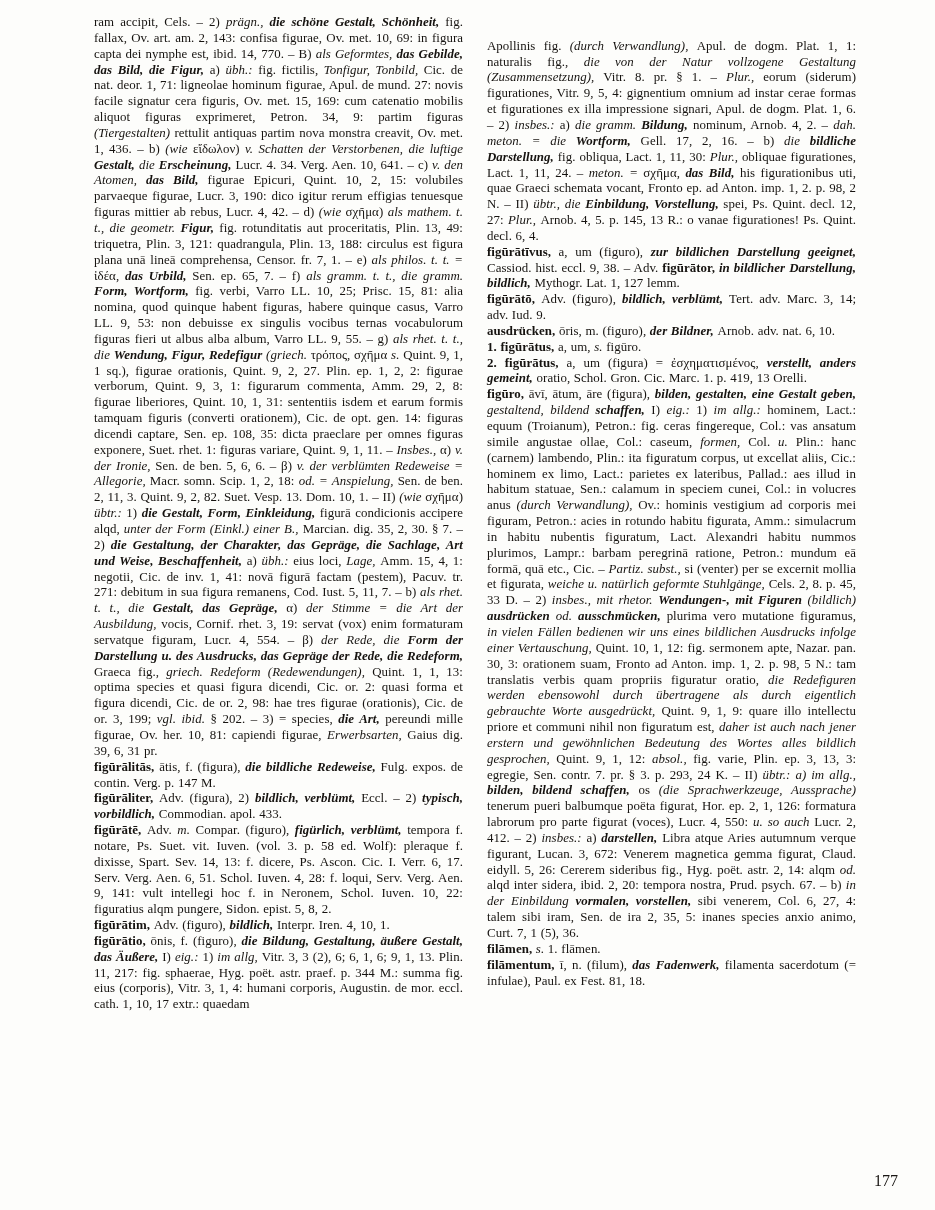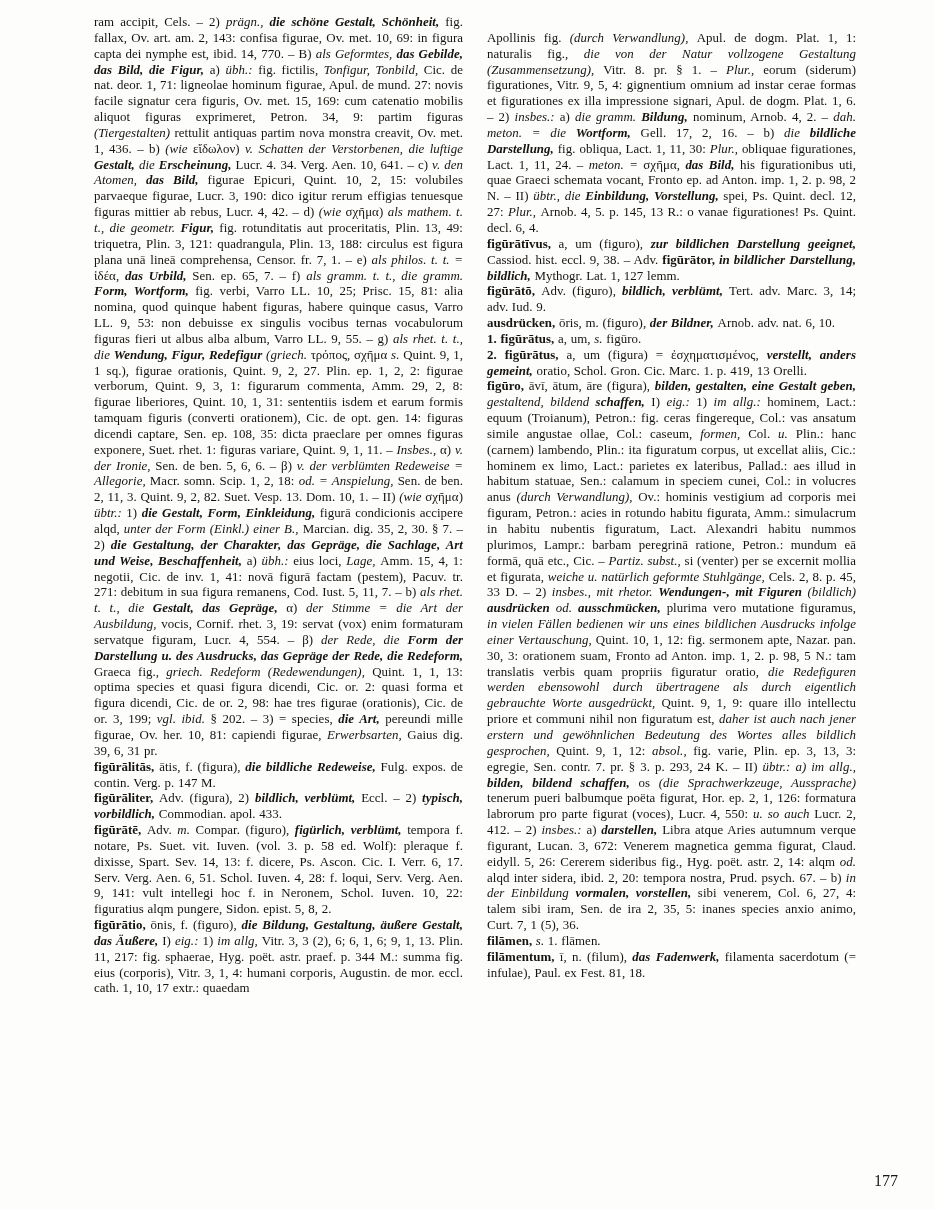--- a/index.html
+++ b/index.html
@@ -29,20 +29,21 @@
 </head>
 <body>
 
 <div class="page">
   <div class="columns">
     <div class="col">
         <p class="entry"><span>ram accipit, Cels. – 2) </span><span class="i">prägn., </span><span class="bi">die schöne Gestalt, Schönheit, </span><span>fig. fallax, Ov. art. am. 2, 143: confisa figurae, Ov. met. 10, 69: in figura capta dei nymphe est, ibid. 14, 770. – B) </span><span class="i">als Geformtes, </span><span class="bi">das Gebilde, das Bild, die Figur, </span><span>a) </span><span class="i">übh.: </span><span>fig. fictilis, </span><span class="i">Tonfigur, Tonbild, </span><span>Cic. de nat. deor. 1, 71: ligneolae hominum figurae, Apul. de mund. 27: novis facile signatur cera figuris, Ov. met. 15, 169: cum catenatio mobilis aliquot figuras exprimeret, Petron. 34, 9: partim figuras </span><span class="i">(Tiergestalten) </span><span>rettulit antiquas partim nova monstra creavit, Ov. met. 1, 436. – b) </span><span class="i">(wie </span><span>εἴδωλον) </span><span class="i">v. Schatten der Verstorbenen, die luftige </span><span class="bi">Gestalt, </span><span class="i">die </span><span class="bi">Erscheinung, </span><span>Lucr. 4. 34. Verg. Aen. 10, 641. – c) </span><span class="i">v. den Atomen, </span><span class="bi">das Bild, </span><span>figurae Epicuri, Quint. 10, 2, 15: volubiles parvaeque figurae, Lucr. 3, 190: dico igitur rerum effigias tenuesque figuras mittier ab rebus, Lucr. 4, 42. – d) </span><span class="i">(wie </span><span>σχῆμα) </span><span class="i">als mathem. t. t., die geometr. </span><span class="bi">Figur, </span><span>fig. rotunditatis aut proceritatis, Plin. 13, 49: triquetra, Plin. 3, 121: quadrangula, Plin. 13, 188: circulus est figura plana unā lineā comprehensa, Censor. fr. 7, 1. – e) </span><span class="i">als philos. t. t. = </span><span>ἰδέα, </span><span class="bi">das Urbild, </span><span>Sen. ep. 65, 7. – f) </span><span class="i">als gramm. t. t., die gramm. </span><span class="bi">Form, Wortform, </span><span>fig. verbi, Varro LL. 10, 25; Prisc. 15, 81: alia nomina, quod quinque habent figuras, habere quinque casus, Varro LL. 9, 53: non debuisse ex singulis vocibus ternas vocabulorum figuras fieri ut albus alba album, Varro LL. 9, 55. – g) </span><span class="i">als rhet. t. t., die </span><span class="bi">Wendung, Figur, Redefigur </span><span class="i">(griech. </span><span>τρόπος, σχῆμα </span><span class="i">s. </span><span>Quint. 9, 1, 1 sq.), figurae orationis, Quint. 9, 2, 27. Plin. ep. 1, 2, 2: figurae verborum, Quint. 9, 3, 1: figurarum commenta, Amm. 29, 2, 8: figurae liberiores, Quint. 10, 1, 31: sententiis isdem et earum formis tamquam figuris (converti orationem), Cic. de opt. gen. 14: figuras dicendi captare, Sen. ep. 108, 35: dicta praeclare per omnes figuras exponere, Suet. rhet. 1: figuras variare, Quint. 9, 1, 11. – </span><span class="i">Insbes., </span><span>α) </span><span class="i">v. der Ironie, </span><span>Sen. de ben. 5, 6, 6. – β) </span><span class="i">v. der verblümten Redeweise = Allegorie, </span><span>Macr. somn. Scip. 1, 2, 18: </span><span class="i">od. = Anspielung, </span><span>Sen. de ben. 2, 11, 3. Quint. 9, 2, 82. Suet. Vesp. 13. Dom. 10, 1. – II) </span><span class="i">(wie </span><span>σχῆμα) </span><span class="i">übtr.: </span><span>1) </span><span class="bi">die Gestalt, Form, Einkleidung, </span><span>figurā condicionis accipere alqd, </span><span class="i">unter der Form (Einkl.) einer B., </span><span>Marcian. dig. 35, 2, 30. § 7. – 2) </span><span class="bi">die Gestaltung, der Charakter, das Gepräge, die Sachlage, Art und Weise, Beschaffenheit, </span><span>a) </span><span class="i">übh.: </span><span>eius loci, </span><span class="i">Lage, </span><span>Amm. 15, 4, 1: negotii, Cic. de inv. 1, 41: novā figurā factam (pestem), Pacuv. tr. 271: debitum in sua figura remanens, Cod. Iust. 5, 11, 7. – b) </span><span class="i">als rhet. t. t., die </span><span class="bi">Gestalt, das Gepräge, </span><span>α) </span><span class="i">der Stimme = die Art der Ausbildung, </span><span>vocis, Cornif. rhet. 3, 19: servat (vox) enim formaturam servatque figuram, Lucr. 4, 554. – β) </span><span class="i">der Rede, die </span><span class="bi">Form der Darstellung u. des Ausdrucks, das Gepräge der Rede, die Redeform, </span><span>Graeca fig., </span><span class="i">griech. Redeform (Redewendungen), </span><span>Quint. 1, 1, 13: optima species et quasi figura dicendi, Cic. or. 2: quasi forma et figura dicendi, Cic. de or. 2, 98: hae tres figurae (orationis), Cic. de or. 3, 199; </span><span class="i">vgl. ibid. </span><span>§ 202. – 3) = species, </span><span class="bi">die Art, </span><span>pereundi mille figurae, Ov. her. 10, 81: capiendi figurae, </span><span class="i">Erwerbsarten, </span><span>Gaius dig. 39, 6, 31 pr.</span></p>
         <p class="entry"><span class="b">figūrālitās, </span><span>ātis, f. (figura), </span><span class="bi">die bildliche Redeweise, </span><span>Fulg. expos. de contin. Verg. p. 147 M.</span></p>
         <p class="entry"><span class="b">figūrāliter, </span><span>Adv. (figura), 2) </span><span class="bi">bildlich, verblümt, </span><span>Eccl. – 2) </span><span class="bi">typisch, vorbildlich, </span><span>Commodian. apol. 433.</span></p>
         <p class="entry"><span class="b">figūrātē, </span><span>Adv. </span><span class="i">m. </span><span>Compar. (figuro), </span><span class="bi">figürlich, verblümt, </span><span>tempora f. notare, Ps. Suet. vit. Iuven. (vol. 3. p. 58 ed. Wolf): pleraque f. dixisse, Spart. Sev. 14, 13: f. dicere, Ps. Ascon. Cic. I. Verr. 6, 17. Serv. Verg. Aen. 6, 51. Schol. Iuven. 4, 28: f. loqui, Serv. Verg. Aen. 9, 141: vult intellegi hoc f. in Neronem, Schol. Iuven. 10, 22: figuratius alqm pungere, Sidon. epist. 5, 8, 2.</span></p>
+        <p class="entry"><span class="b">figūrātim, </span><span>Adv. (figuro), </span><span class="bi">bildlich, </span><span>Interpr. Iren. 4, 10, 1.</span></p>
         <p class="entry"><span class="b">figūrātio, </span><span>ōnis, f. (figuro), </span><span class="bi">die Bildung, Gestaltung, äußere Gestalt, das Äußere, </span><span>I) </span><span class="i">eig.: </span><span>1) </span><span class="i">im allg, </span><span>Vitr. 3, 3 (2), 6; 6, 1, 6; 9, 1, 13. Plin. 11, 217: fig. sphaerae, Hyg. poët. astr. praef. p. 344 M.: summa fig. eius (corporis), Vitr. 3, 1, 4: humani corporis, Augustin. de mor. eccl. cath. 1, 10, 17 extr.: quaedam</span></p>
       </div>
     <div class="col">
         <p class="entry"><span>Apollinis fig. </span><span class="i">(durch Verwandlung), </span><span>Apul. de dogm. Plat. 1, 1: naturalis fig., </span><span class="i">die von der Natur vollzogene Gestaltung (Zusammensetzung), </span><span>Vitr. 8. pr. § 1. – </span><span class="i">Plur., </span><span>eorum (siderum) figurationes, Vitr. 9, 5, 4: gignentium omnium ad instar cerae formas et figurationes ex illa impressione signari, Apul. de dogm. Plat. 1, 6. – 2) </span><span class="i">insbes.: </span><span>a) </span><span class="i">die gramm. </span><span class="bi">Bildung, </span><span>nominum, Arnob. 4, 2. – </span><span class="i">dah. meton. = die </span><span class="bi">Wortform, </span><span>Gell. 17, 2, 16. – b) </span><span class="i">die </span><span class="bi">bildliche Darstellung, </span><span>fig. obliqua, Lact. 1, 11, 30: </span><span class="i">Plur., </span><span>obliquae figurationes, Lact. 1, 11, 24. – </span><span class="i">meton. = </span><span>σχῆμα, </span><span class="bi">das Bild, </span><span>his figurationibus uti, quae Graeci schemata vocant, Fronto ep. ad Anton. imp. 1, 2. p. 98, 2 N. – II) </span><span class="i">übtr., die </span><span class="bi">Einbildung, Vorstellung, </span><span>spei, Ps. Quint. decl. 12, 27: </span><span class="i">Plur., </span><span>Arnob. 4, 5. p. 145, 13 R.: o vanae figurationes! Ps. Quint. decl. 6, 4.</span></p>
         <p class="entry"><span class="b">figūrātīvus, </span><span>a, um (figuro), </span><span class="bi">zur bildlichen Darstellung geeignet, </span><span>Cassiod. hist. eccl. 9, 38. – Adv. </span><span class="b">figūrātor, </span><span class="bi">in bildlicher Darstellung, bildlich, </span><span>Mythogr. Lat. 1, 127 lemm.</span></p>
         <p class="entry"><span class="b">figūrātō, </span><span>Adv. (figuro), </span><span class="bi">bildlich, verblümt, </span><span>Tert. adv. Marc. 3, 14; adv. Iud. 9.</span></p>
         <p class="entry"><span class="b">ausdrücken, </span><span>ōris, m. (figuro), </span><span class="bi">der Bildner, </span><span>Arnob. adv. nat. 6, 10.</span></p>
         <p class="entry"><span class="b">1. figūrātus, </span><span>a, um, </span><span class="i">s. </span><span>figūro.</span></p>
         <p class="entry"><span class="b">2. figūrātus, </span><span>a, um (figura) = </span><span>ἐσχηματισμένος, </span><span class="bi">verstellt, anders gemeint, </span><span>oratio, Schol. Gron. Cic. Marc. 1. p. 419, 13 Orelli.</span></p>
         <p class="entry"><span class="b">figūro, </span><span>āvī, ātum, āre (figura), </span><span class="bi">bilden, gestalten, eine Gestalt geben, </span><span class="i">gestaltend, bildend </span><span class="bi">schaffen, </span><span>I) </span><span class="i">eig.: </span><span>1) </span><span class="i">im allg.: </span><span>hominem, Lact.: equum (Troianum), Petron.: fig. ceras fingereque, Col.: vas ansatum simile angustae ollae, Col.: caseum, </span><span class="i">formen, </span><span>Col. </span><span class="i">u. </span><span>Plin.: hanc (carnem) lambendo, Plin.: ita figuratum corpus, ut excellat aliis, Cic.: hominem ex limo, Lact.: parietes ex lateribus, Pallad.: aes illud in habitum statuae, Sen.: calamum in speciem cunei, Col.: in volucres anus </span><span class="i">(durch Verwandlung), </span><span>Ov.: hominis vestigium ad corporis mei figuram, Petron.: acies in rotundo habitu figurata, Amm.: simulacrum in habitu nubentis figuratum, Lact. Alexandri habitu nummos plurimos, Lampr.: barbam peregrinā ratione, Petron.: mundum eā formā, quā etc., Cic. – </span><span class="i">Partiz. subst., </span><span>si (venter) per se excernit mollia et figurata, </span><span class="i">weiche u. natürlich geformte Stuhlgänge, </span><span>Cels. 2, 8. p. 45, 33 D. – 2) </span><span class="i">insbes., </span><span class="i">mit rhetor. </span><span class="bi">Wendungen-, mit Figuren </span><span class="i">(bildlich) </span><span class="bi">ausdrücken </span><span class="i">od. </span><span class="bi">ausschmücken, </span><span>plurima vero mutatione figuramus, </span><span class="i">in vielen Fällen bedienen wir uns eines bildlichen Ausdrucks infolge einer Vertauschung, </span><span>Quint. 10, 1, 12: fig. sermonem apte, Nazar. pan. 30, 3: orationem suam, Fronto ad Anton. imp. 1, 2. p. 98, 5 N.: tam translatis verbis quam propriis figuratur oratio, </span><span class="i">die Redefiguren werden ebensowohl durch übertragene als durch eigentlich gebrauchte Worte ausgedrückt, </span><span>Quint. 9, 1, 9: quare illo intellectu priore et communi nihil non figuratum est, </span><span class="i">daher ist auch nach jener erstern und gewöhnlichen Bedeutung des Wortes alles bildlich gesprochen, </span><span>Quint. 9, 1, 12: </span><span class="i">absol., </span><span>fig. varie, Plin. ep. 3, 13, 3: egregie, Sen. contr. 7. pr. § 3. p. 293, 24 K. – II) </span><span class="i">übtr.: a) im allg., </span><span class="bi">bilden, bildend schaffen, </span><span>os </span><span class="i">(die Sprachwerkzeuge, Aussprache) </span><span>tenerum pueri balbumque poëta figurat, Hor. ep. 2, 1, 126: formatura labrorum pro parte figurat (voces), Lucr. 4, 550: </span><span class="i">u. so auch </span><span>Lucr. 2, 412. – 2) </span><span class="i">insbes.: </span><span>a) </span><span class="bi">darstellen, </span><span>Libra atque Aries autumnum verque figurant, Lucan. 3, 672: Venerem magnetica gemma figurat, Claud. eidyll. 5, 26: Cererem sideribus fig., Hyg. poët. astr. 2, 14: alqm </span><span class="i">od. </span><span>alqd inter sidera, ibid. 2, 20: tempora nostra, Prud. psych. 67. – b) </span><span class="i">in der Einbildung </span><span class="bi">vormalen, vorstellen, </span><span>sibi venerem, Col. 6, 27, 4: talem sibi iram, Sen. de ira 2, 35, 5: inanes species anxio animo, Curt. 7, 1 (5), 36.</span></p>

